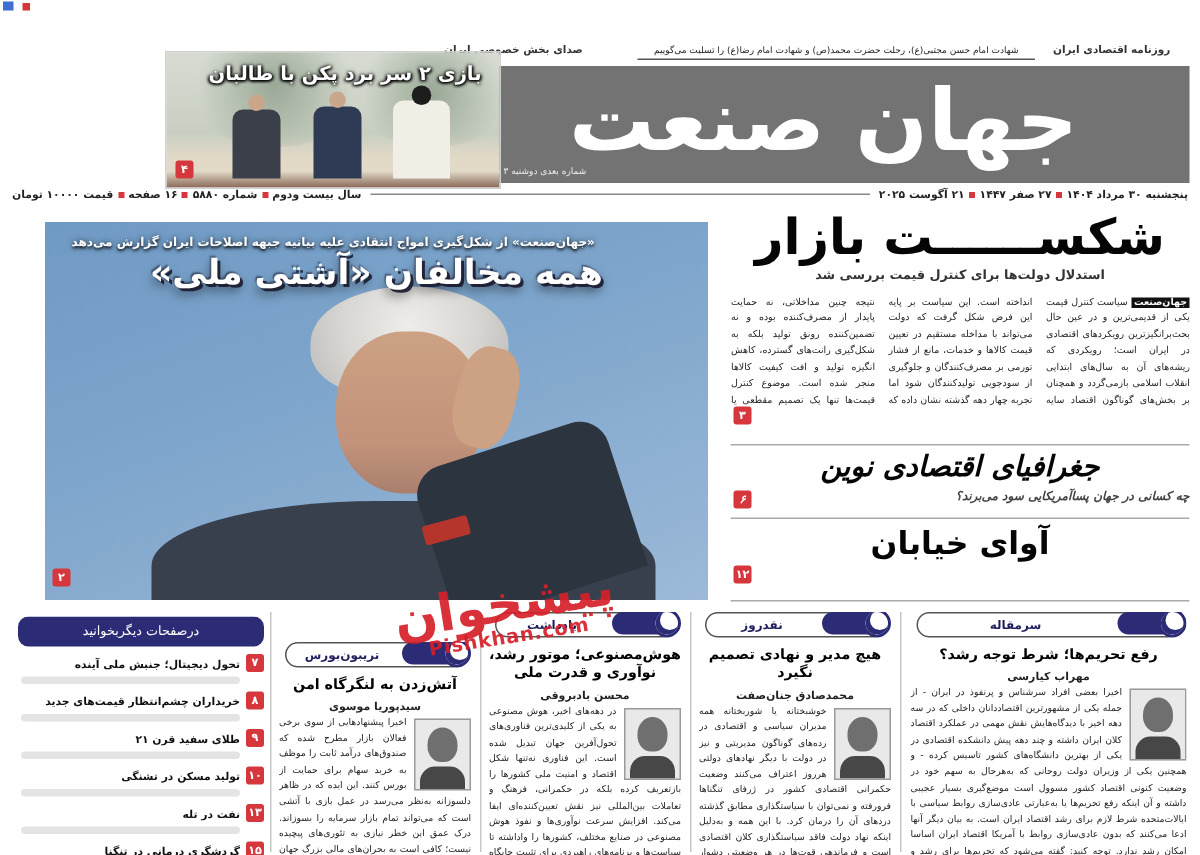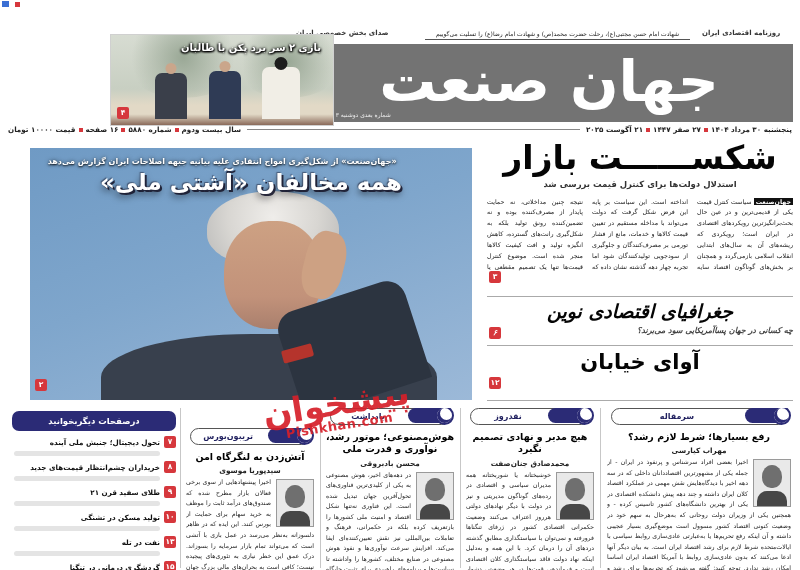--- a/index.html
+++ b/index.html
@@ -13,21 +13,21 @@
   .logo-text{font-size:57px;font-weight:bold;line-height:74px;white-space:nowrap;}
   .next-issue{position:absolute;right:auto;left:10px;bottom:4px;font-size:6px;color:#eee;}
   .dateline{display:flex;align-items:center;font-size:7.2px;font-weight:bold;color:#222;white-space:nowrap;}
   .dash{flex:1;border-top:1px solid #888;margin:0 6px;}
   .sq{display:inline-block;width:4px;height:4px;background:#d6373c;margin:0 3px;vertical-align:1px;}
   
   .tphoto{background:linear-gradient(180deg,#d7dcd2 0%,#c8cfc2 60%,#e2d9c6 78%,#e2d9c6 88%,#8a6a5a 100%);overflow:hidden;border:1px solid #d0d0d0;}
   .mount{position:absolute;border-radius:50%;background:radial-gradient(circle,#9aa896 0%,rgba(170,180,165,0) 70%);}
   .person{position:absolute;border-radius:7px 7px 0 0;}
   .head{position:absolute;top:-10px;left:50%;transform:translateX(-50%);width:11px;height:11px;border-radius:50%;background:#caa68b;}
-  .tcaption{position:absolute;top:7px;right:12px;color:#fff;font-size:10px;font-weight:bold;
+  .tcaption{position:absolute;top:7px;right:12px;color:#fff;font-size:13px;font-weight:bold;
             text-shadow:0 0 3px #000,1px 1px 2px #000,-1px 1px 2px #000;}
   .badge{background:#d6373c;color:#fff;font-size:7.5px;font-weight:bold;width:12px;height:12px;
          display:flex;align-items:center;justify-content:center;border-radius:2px;line-height:1;}
   .lphoto{background:linear-gradient(160deg,#6f9ac4 0%,#7fa6cc 45%,#9cb9d8 100%);overflow:hidden;}
   .lp-hair{position:absolute;top:17%;left:40%;width:30%;height:30%;background:radial-gradient(circle at 50% 35%,#efedea 0%,#d8d6d2 55%,#b9b9b8 100%);border-radius:50% 50% 42% 42%;}
   .lp-face{position:absolute;top:29%;left:44%;width:22%;height:43%;background:linear-gradient(180deg,#cda183 0%,#c2927a 70%,#a97f6d 100%);border-radius:46%;}
   .lp-hand{position:absolute;top:33%;left:62%;width:9%;height:27%;background:#cda183;border-radius:40%;transform:rotate(14deg);}
   .lp-body{position:absolute;bottom:-12%;left:16%;width:76%;height:38%;background:#38404d;border-radius:45% 45% 0 0;}
   .lp-sleeve{position:absolute;bottom:0;left:58%;width:30%;height:42%;background:#2c3440;border-radius:20px 20px 0 0;transform:rotate(-18deg);}
   .lp-red{position:absolute;bottom:16%;left:57%;width:7%;height:5%;background:#b5342c;border-radius:2px;transform:rotate(-15deg);}
@@ -53,21 +53,21 @@
                border:2px solid #2b2b76;box-shadow:inset 2px -2px 0 1px #2b2b76;}
   .pill-label{position:absolute;left:0;right:44px;top:0;bottom:0;display:flex;align-items:center;justify-content:center;
               font-size:8px;font-weight:bold;color:#1f1f5e;}
   .col-title{font-size:9.5px;font-weight:bold;color:#000;text-align:center;margin-top:6px;line-height:1.3;}
   .col-author{font-size:7.3px;font-weight:bold;color:#222;text-align:center;margin:3px 0 2px;}
   .col-body{font-size:6.2px;line-height:1.7;text-align:justify;color:#1c1c1c;}
   .portrait{float:right;width:36px;height:46px;margin:2px 0 2px 5px;background:#e9e9e9;border:1px solid #9a9a9a;position:relative;overflow:hidden;}
   .portrait::before{content:"";position:absolute;top:5px;left:8px;right:8px;height:23px;background:#6f6f6f;border-radius:50% 50% 45% 45%;}
   .portrait::after{content:"";position:absolute;bottom:0;left:3px;right:3px;height:15px;background:#474747;border-radius:10px 10px 0 0;}
   
-  .sb-header{background:#2b2b76;color:#fff;font-size:8.5px;font-weight:bold;text-align:center;padding:5px 0;border-radius:7px;}
+  .sb-header{background:#2b2b76;color:#fff;font-size:8.5px;font-weight:normal;text-align:center;padding:5px 0;border-radius:7px;}
   .sb-item{margin-top:5px;}
   .sb-line{display:flex;align-items:center;gap:4px;}
   .sb-text{font-size:7.2px;font-weight:bold;color:#101010;white-space:nowrap;overflow:hidden;}
   .sb-bar{height:5px;background:#e4e4e4;border-radius:3px;margin-top:3px;margin-left:2px;margin-right:16px;}
   
   .watermark{z-index:40;transform:rotate(-9deg);color:#d6202a;text-align:center;pointer-events:none;}
   .wm-fa{font-size:34px;font-weight:bold;line-height:1;opacity:.92;}
   .wm-en{font-size:13px;font-weight:bold;margin-top:-2px;letter-spacing:.5px;opacity:.92;}
   .mark{position:absolute;}
 </style>
@@ -160,21 +160,21 @@
   <div class="abs vsep" style="left:460px;top:408px;height:160px;"></div>
   <div class="abs vsep" style="left:320px;top:408px;height:160px;"></div>
   <div class="abs vsep" style="left:180px;top:408px;height:160px;"></div>
 
   <div class="abs news-col" style="left:607px;top:408px;width:184px;height:194px;">
     <div class="pill">
       <div class="pill-blob"></div>
       <div class="pill-circle"></div>
       <div class="pill-label">سرمقاله</div>
     </div>
-    <div class="col-title">رفع بسیار‌ها؛ شرط لازم رشد؟</div>
+    <div class="col-title">رفع تحریم‌ها؛ شرط توجه رشد؟</div>
     <div class="col-author">مهراب کیارسی</div>
     <div class="col-body">
       <div class="portrait"></div>
       <span>اخیرا بعضی افراد سرشناس و پرنفوذ در ایران - از جمله یکی از مشهورترین اقتصاددانان داخلی که در سه دهه اخیر با دیدگاه‌هایش نقش مهمی در عملکرد اقتصاد کلان ایران داشته و چند دهه پیش دانشکده اقتصادی در یکی از بهترین دانشگاه‌های کشور تاسیس کرده - و همچنین یکی از وزیران دولت روحانی که به‌هرحال به سهم خود در وضعیت کنونی اقتصاد کشور مسوول است موضع‌گیری بسیار عجیبی داشته و آن اینکه رفع تحریم‌ها یا به‌عبارتی عادی‌سازی روابط سیاسی با ایالات‌متحده شرط لازم برای رشد اقتصاد ایران است. به بیان دیگر آنها ادعا می‌کنند که بدون عادی‌سازی روابط با آمریکا اقتصاد ایران اساسا امکان رشد ندارد. توجه کنید: گفته می‌شود که تحریم‌ها برای رشد و توسعه ایران زیان‌بارند - که البته هستند و قرار بر انکار آن نیست.</span>
     </div>
   </div>
 
   <div class="abs news-col" style="left:466px;top:408px;width:128px;height:162px;">
     <div class="pill">
       <div class="pill-blob"></div>

